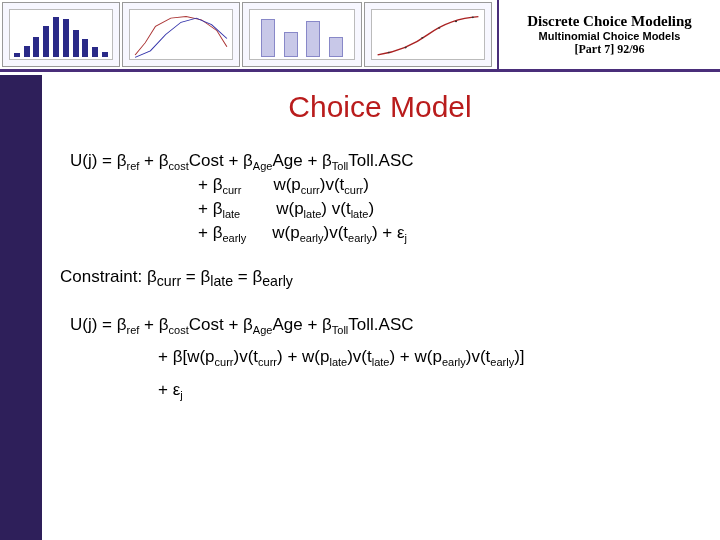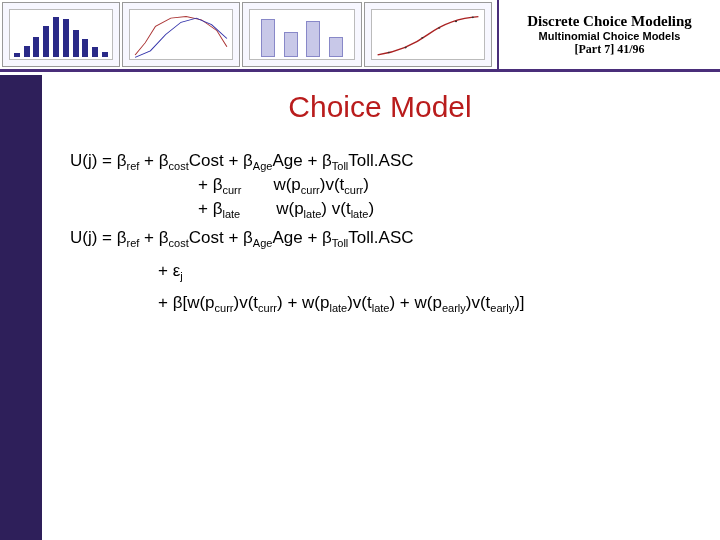--- a/index.html
+++ b/index.html
@@ -177,46 +177,52 @@
             <circle cx="60" cy="22" r="1" fill="#333"></circle>
           <circle cx="75" cy="14" r="1" fill="#333"></circle>
             <circle cx="90" cy="9" r="1" fill="#333"></circle>
         </svg>
       </div>
     </div>
   </div>
   <div class="header-text">
     <div class="ht-line1">Discrete Choice Modeling</div>
     <div class="ht-line2">Multinomial Choice Models</div>
-    <div class="ht-line3">[Part  7]   41/96</div>
+    <div class="ht-line3">[Part  7]   92/96</div>
   </div>
 </div>
 
 <div class="sidebar"></div>
 
 <div class="content">
   <div class="title">Choice Model</div>
 
   <div class="eq">
     <div class="row">
       <span>U(j)  =  β</span><sub>ref</sub><span> + β</span><sub>cost</sub><span>Cost + β</span><sub>Age</sub><span>Age + β</span><sub>Toll</sub><span>Toll.ASC</span>
     </div>
     <div class="row">
       <span class="indent1"></span><span>+ β</span><sub>curr</sub><span class="colgap"></span><span>w(p</span><sub>curr</sub><span>)v(t</span><sub>curr</sub><span>)</span>
     </div>
     <div class="row">
       <span class="indent1"></span><span>+ β</span><sub>late</sub><span class="colgap" style="width:36px"></span><span>w(p</span><sub>late</sub><span>) v(t</span><sub>late</sub><span>)</span>
     </div>
-  </div>
-
+    <div class="row">
+      <span class="indent1"></span><span>+ β</span><sub>early</sub><span class="colgap" style="width:26px"></span><span>w(p</span><sub>early</sub><span>)v(t</span><sub>early</sub><span>)  +  ε</span><sub>j</sub>
+    </div>
+  </div>
+
+  <div class="constraint">
+    <span>Constraint: β</span><sub>curr</sub><span> = β</span><sub>late</sub><span> = β</span><sub>early</sub>
+  </div>
 
   <div class="eq2">
     <div class="row">
       <span>U(j)  =  β</span><sub>ref</sub><span> + β</span><sub>cost</sub><span>Cost + β</span><sub>Age</sub><span>Age + β</span><sub>Toll</sub><span>Toll.ASC</span>
+    </div>
+    <div class="row l2">
+      <span>+ β[w(p</span><sub>curr</sub><span>)v(t</span><sub>curr</sub><span>) + w(p</span><sub>late</sub><span>)v(t</span><sub>late</sub><span>) + w(p</span><sub>early</sub><span>)v(t</span><sub>early</sub><span>)]</span>
     </div>
     <div class="row l3">
       <span>+  ε</span><sub>j</sub>
     </div>
-    <div class="row l2">
-      <span>+ β[w(p</span><sub>curr</sub><span>)v(t</span><sub>curr</sub><span>) + w(p</span><sub>late</sub><span>)v(t</span><sub>late</sub><span>) + w(p</span><sub>early</sub><span>)v(t</span><sub>early</sub><span>)]</span>
-    </div>
   </div>
 </div>
 
 </body></html>

